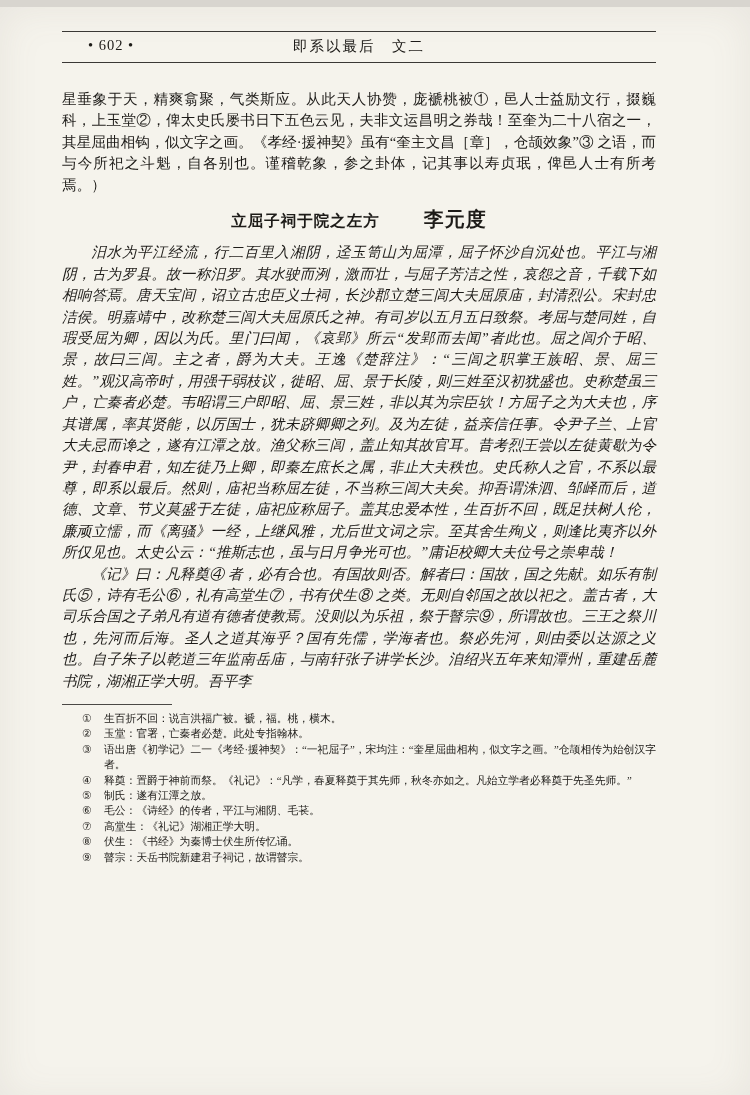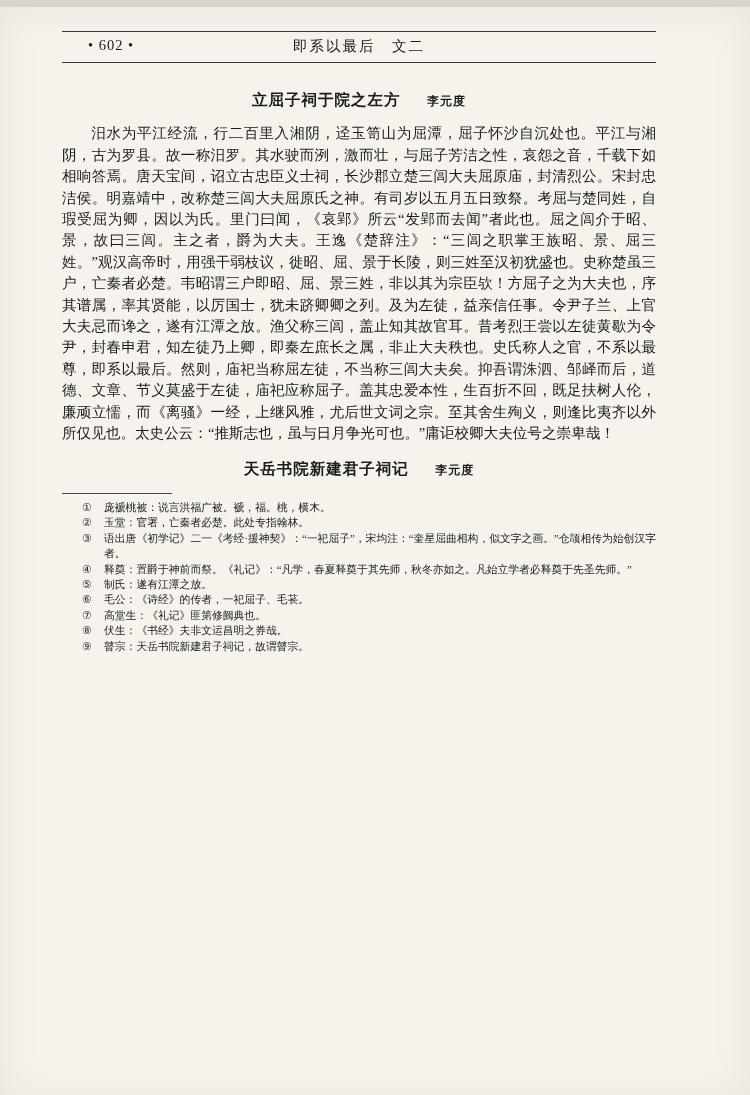--- a/index.html
+++ b/index.html
@@ -30,33 +30,33 @@
     letter-spacing: 1px;
   }
   .bodytext {
     margin-top: 26px;
     font-size: 14.6px;
     line-height: 21.4px;
     text-align: justify;
     text-justify: inter-ideograph;
   }
   .bodytext p { margin: 0; }
-  p.para { text-indent: 2em; }
+  p.para { text-indent: 2em; font-style: italic; }
   p.cont { text-indent: 0; }
   h2.section-title {
     text-align: center;
     font-size: 15.5px;
     font-weight: bold;
     letter-spacing: 1px;
     margin: 13px 0 11px 0;
   }
   h2.section-title .author {
     margin-left: 2.2em;
     font-weight: 600;
-    font-size: 12px;
+    font-size: 20px;
   }
   .footnotes {
     margin-top: 12px;
     font-size: 10.8px;
     line-height: 15.4px;
     text-align: justify;
   }
   .fn-divider {
     width: 110px;
     border-top: 1px solid #4a4845;
@@ -74,68 +74,67 @@
 
 <div class="page">
 
   <div class="header">
     <span class="page-number">• 602 •</span>
     <span class="header-title">即系以最后　文二</span>
   </div>
 
   <div class="bodytext">
 
+    <p class="cont">星垂象于天，精爽翕聚，气类斯应。从此天人协赞，庞褫桃被①，邑人士益励文行，掇巍科，上玉堂②，俾太史氏屡书日下五色云见，夫非文运昌明之券哉！至奎为二十八宿之一，其星屈曲相钩，似文字之画。《孝经·援神契》虽有“奎主文昌［章］，仓颉效象”③ 之语，而与今所祀之斗魁，自各别也。谨稽乾象，参之卦体，记其事以寿贞珉，俾邑人士有所考焉。）</p>
 
     <h2 class="section-title">
       <span>立屈子祠于院之左方</span><span class="author">李元度</span>
     </h2>
 
     <p class="para">汨水为平江经流，行二百里入湘阴，迳玉笥山为屈潭，屈子怀沙自沉处也。平江与湘阴，古为罗县。故一称汨罗。其水驶而洌，激而壮，与屈子芳洁之性，哀怨之音，千载下如相响答焉。唐天宝间，诏立古忠臣义士祠，长沙郡立楚三闾大夫屈原庙，封清烈公。宋封忠洁侯。明嘉靖中，改称楚三闾大夫屈原氏之神。有司岁以五月五日致祭。考屈与楚同姓，自瑕受屈为卿，因以为氏。里门曰闻，《哀郢》所云“发郢而去闻”者此也。屈之闾介于昭、景，故曰三闾。主之者，爵为大夫。王逸《楚辞注》：“三闾之职掌王族昭、景、屈三姓。”观汉高帝时，用强干弱枝议，徙昭、屈、景于长陵，则三姓至汉初犹盛也。史称楚虽三户，亡秦者必楚。韦昭谓三户即昭、屈、景三姓，非以其为宗臣欤！方屈子之为大夫也，序其谱属，率其贤能，以厉国士，犹未跻卿卿之列。及为左徒，益亲信任事。令尹子兰、上官大夫忌而谗之，遂有江潭之放。渔父称三闾，盖止知其故官耳。昔考烈王尝以左徒黄歇为令尹，封春申君，知左徒乃上卿，即秦左庶长之属，非止大夫秩也。史氏称人之官，不系以最尊，即系以最后。然则，庙祀当称屈左徒，不当称三闾大夫矣。抑吾谓洙泗、邹峄而后，道德、文章、节义莫盛于左徒，庙祀应称屈子。盖其忠爱本性，生百折不回，既足扶树人伦，廉顽立懦，而《离骚》一经，上继风雅，尤后世文词之宗。至其舍生殉义，则逢比夷齐以外所仅见也。太史公云：“推斯志也，虽与日月争光可也。”庸讵校卿大夫位号之崇卑哉！</p>
 
-    <h2 class="section-title">
-      <span>天岳书院新建君子祠记</span><span class="author">李元度</span>
-    </h2>
 
+    <p class="para">《记》曰：凡释奠④ 者，必有合也。有国故则否。解者曰：国故，国之先献。如乐有制氏⑤，诗有毛公⑥，礼有高堂生⑦，书有伏生⑧ 之类。无则自邻国之故以祀之。盖古者，大司乐合国之子弟凡有道有德者使教焉。没则以为乐祖，祭于瞽宗⑨，所谓故也。三王之祭川也，先河而后海。圣人之道其海乎？国有先儒，学海者也。祭必先河，则由委以达源之义也。自子朱子以乾道三年监南岳庙，与南轩张子讲学长沙。洎绍兴五年来知潭州，重建岳麓书院，湖湘正学大明。吾平李</p>
 
   </div>
 
   <div class="footnotes">
     <div class="fn-divider"></div>
 
     <div class="fn-row">
       <span class="fn-num">①</span>
-      <span class="fn-text">庞褫桃被：说言洪福广被。褫，福。桃，横木。</span>
+      <span class="fn-text">生百折不回：说言洪福广被。褫，福。桃，横木。</span>
     </div>
     <div class="fn-row">
       <span class="fn-num">②</span>
       <span class="fn-text">玉堂：官署，亡秦者必楚。此处专指翰林。</span>
     </div>
     <div class="fn-row">
       <span class="fn-num">③</span>
       <span class="fn-text">语出唐《初学记》二一《考经·援神契》：“一祀屈子”，宋均注：“奎星屈曲相构，似文字之画。”仓颉相传为始创汉字者。</span>
     </div>
     <div class="fn-row">
       <span class="fn-num">④</span>
       <span class="fn-text">释奠：置爵于神前而祭。《礼记》：“凡学，春夏释奠于其先师，秋冬亦如之。凡始立学者必释奠于先圣先师。”</span>
     </div>
     <div class="fn-row">
       <span class="fn-num">⑤</span>
       <span class="fn-text">制氏：遂有江潭之放。</span>
     </div>
     <div class="fn-row">
       <span class="fn-num">⑥</span>
-      <span class="fn-text">毛公：《诗经》的传者，一祀屈子、毛苌。</span>
+      <span class="fn-text">毛公：《诗经》的传者，平江与湘阴、毛苌。</span>
     </div>
     <div class="fn-row">
       <span class="fn-num">⑦</span>
-      <span class="fn-text">高堂生：《礼记》匪第修阙典也。</span>
+      <span class="fn-text">高堂生：《礼记》湖湘正学大明。</span>
     </div>
     <div class="fn-row">
       <span class="fn-num">⑧</span>
-      <span class="fn-text">伏生：《书经》夫非文运昌明之券哉。</span>
+      <span class="fn-text">伏生：《书经》为秦博士伏生所传忆诵。</span>
     </div>
     <div class="fn-row">
       <span class="fn-num">⑨</span>
       <span class="fn-text">瞽宗：天岳书院新建君子祠记，故谓瞽宗。</span>
     </div>
   </div>
 
 </div>
 
 </body></html>

